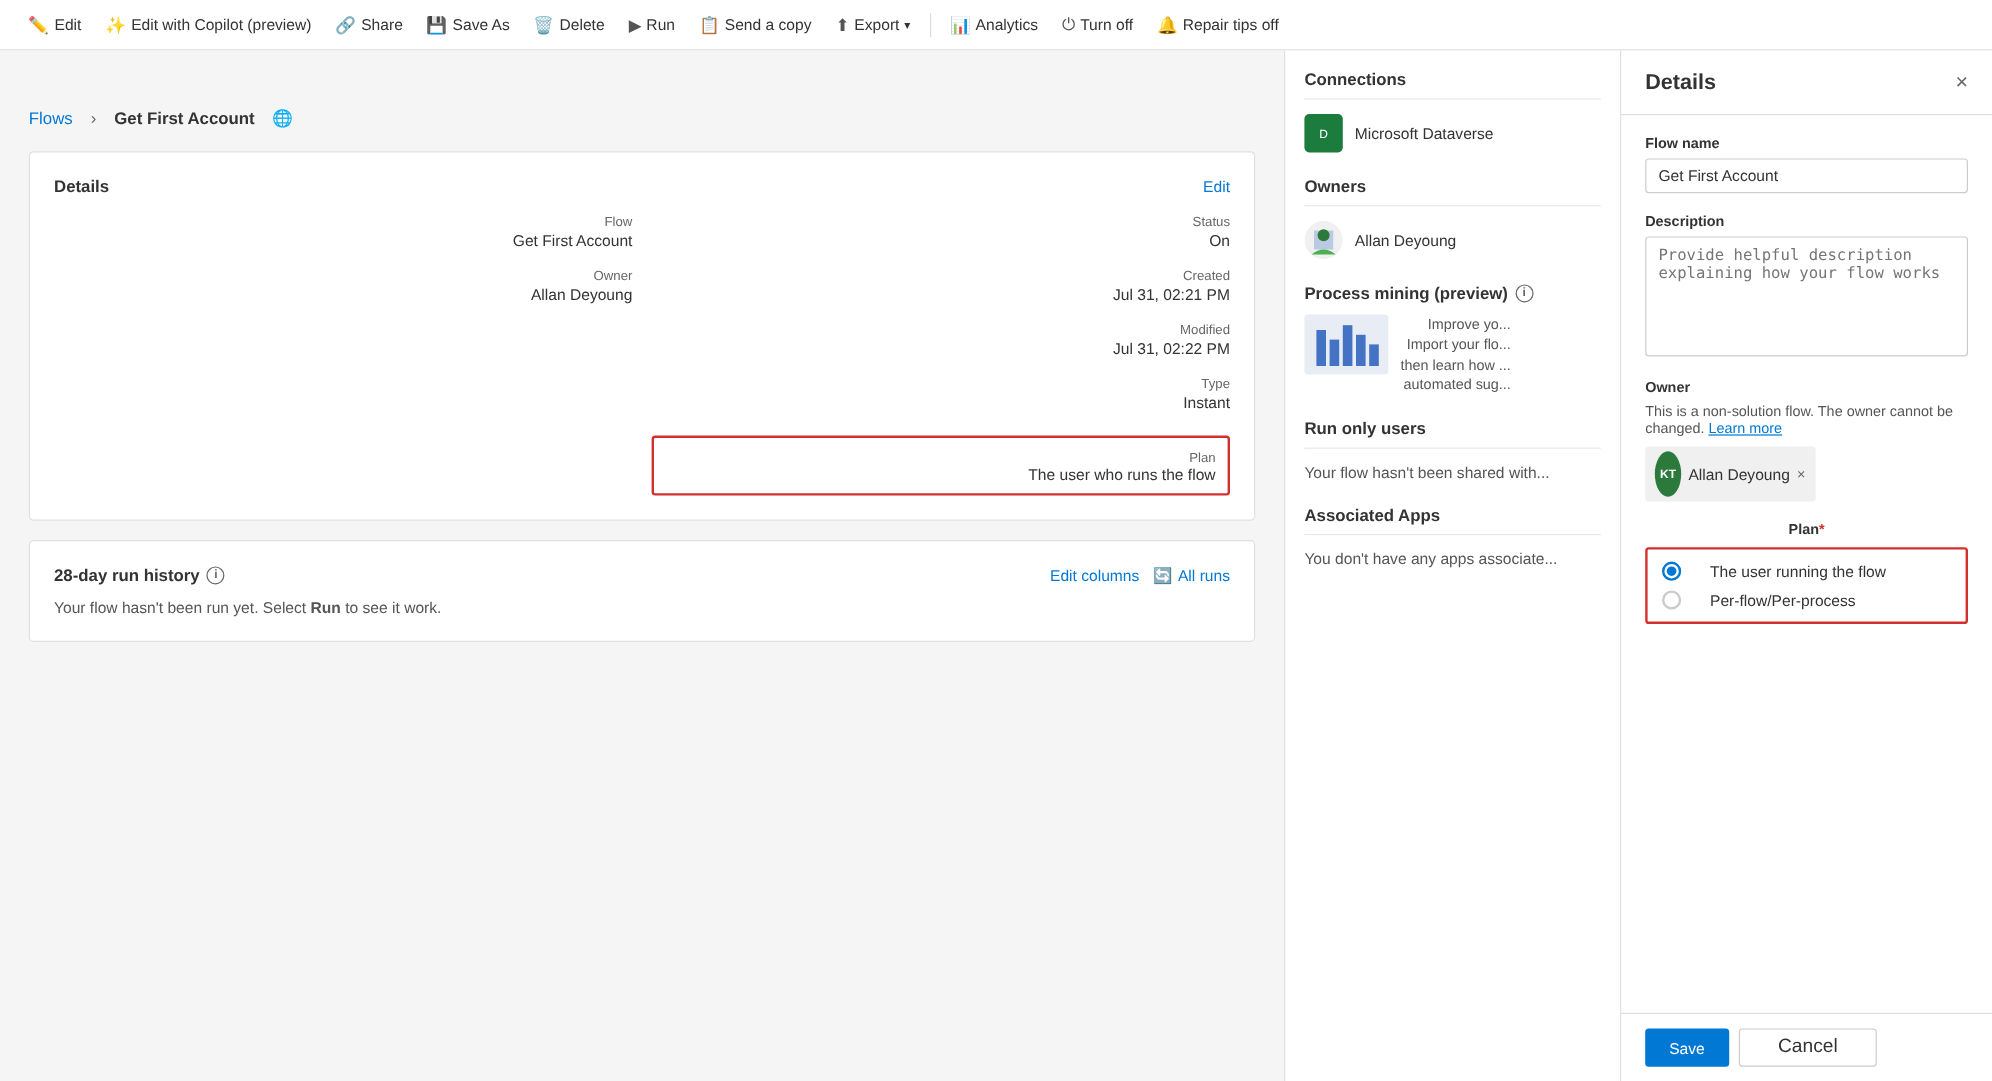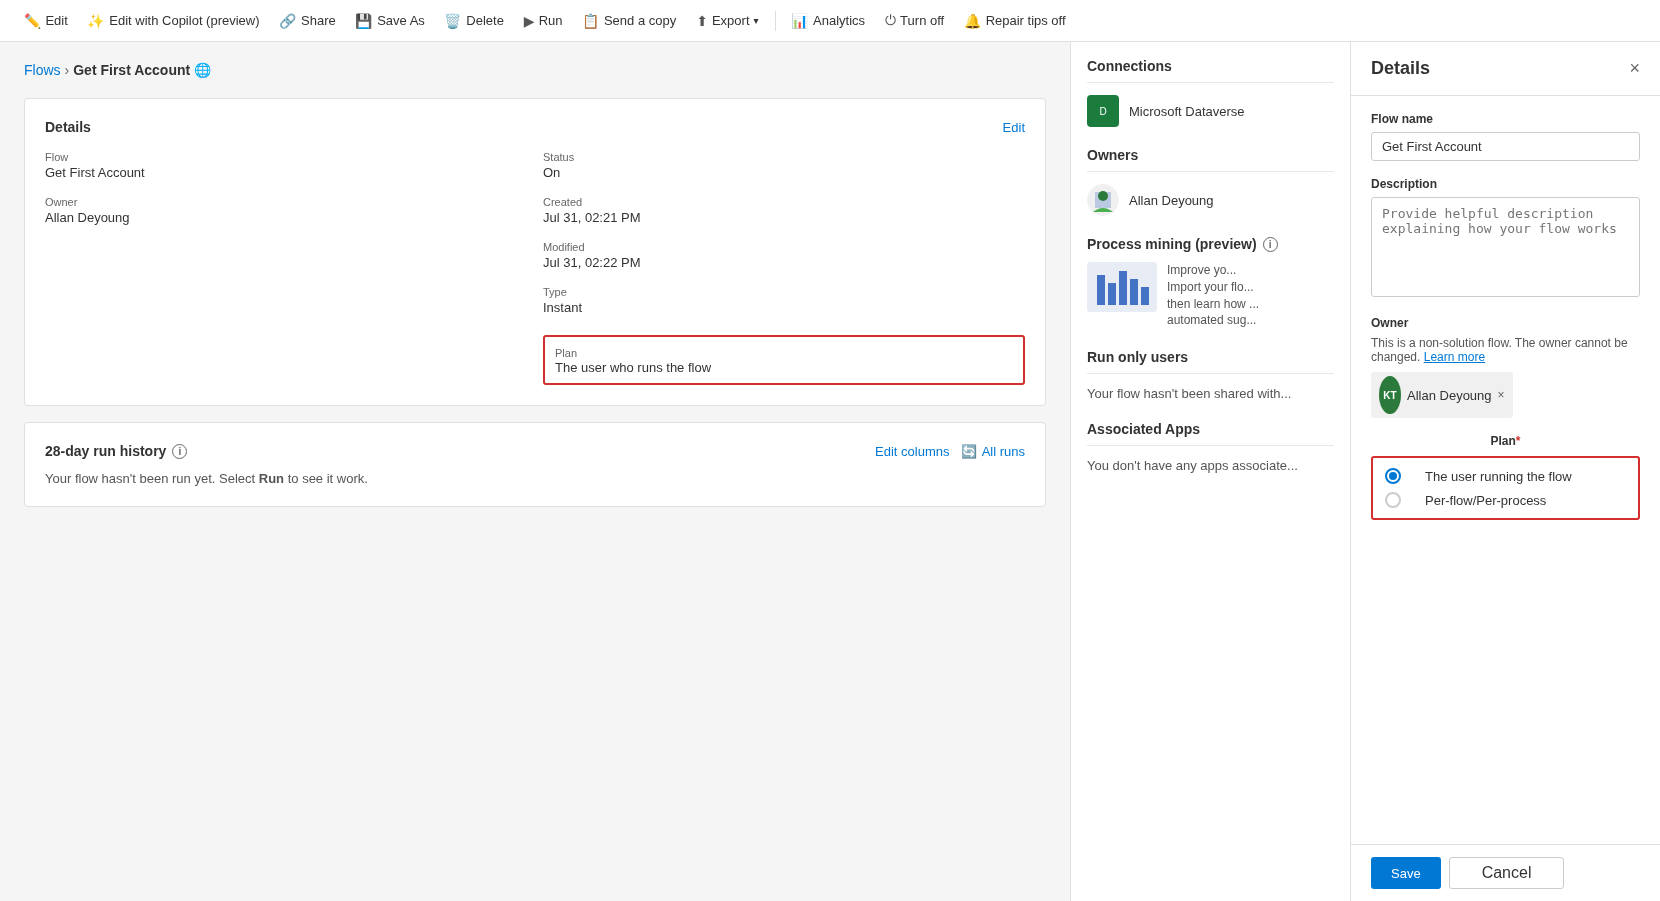--- a/index.html
+++ b/index.html
@@ -23,42 +23,42 @@
       display: flex; flex: 1; overflow: hidden;
     }
 
     
     .content-area {
       flex: 1; overflow-y: auto; padding: 20px 24px;
     }
 
     
     .breadcrumb {
-      display: flex; align-items: flex-start; gap: 4px; margin-bottom: 20px; font-size: 14px;
+      display: flex; align-items: flex-start; gap: 15px; margin-bottom: 20px; font-size: 14px; margin-top: 28px;
     }
     .breadcrumb-link { color: #0078d4; cursor: pointer; text-decoration: none; }
     .breadcrumb-sep { color: #666; }
     .breadcrumb-current { font-weight: 600; color: #333; }
     .breadcrumb-icon { color: #666; font-size: 14px; }
 
     
     .card {
       background: #fff; border: 1px solid #e0e0e0; border-radius: 4px;
       padding: 20px; margin-bottom: 16px;
     }
     .card-header {
       display: flex; justify-content: space-between; align-items: center;
       margin-bottom: 16px;
     }
     .card-title { font-weight: 600; font-size: 14px; }
     .card-edit-btn { color: #0078d4; cursor: pointer; background: none; border: none; font-size: 13px; }
 
     
     .details-grid {
-      display: grid; grid-template-columns: 1fr 1fr; gap: 16px;
+      display: grid; grid-template-columns: 1fr 1fr; gap: 16px; text-align: right;
     }
     .detail-section { display: flex; flex-direction: column; gap: 16px; }
     .detail-item { display: flex; flex-direction: column; gap: 2px; }
     .detail-label { font-size: 11px; color: #666; font-weight: 400; }
     .detail-value { font-size: 13px; color: #333; }
 
     
     .plan-box {
       border: 2px solid #d32f2f; border-radius: 3px; padding: 8px 10px;
       display: inline-block; margin-top: 4px;
@@ -85,21 +85,21 @@
     .connection-item { display: flex; align-items: center; gap: 10px; }
     .connection-icon { width: 32px; height: 32px; background: #1b7c3d; border-radius: 4px; display: flex; align-items: center; justify-content: center; color: white; font-size: 14px; flex-shrink: 0; }
     .connection-name { font-size: 13px; }
     .owner-item { display: flex; align-items: center; gap: 10px; }
     .owner-avatar { width: 32px; height: 32px; border-radius: 50%; flex-shrink: 0; overflow: hidden; }
     .owner-avatar svg { width: 32px; height: 32px; }
     .owner-name { font-size: 13px; }
 
     
     .process-mining-header { display: flex; align-items: center; gap: 6px; font-weight: 600; font-size: 14px; margin-bottom: 10px; }
-    .process-mining-preview { display: flex; gap: 10px; }
+    .process-mining-preview { display: flex; gap: 10px; text-align: right; }
     .process-mining-img { width: 70px; height: 50px; background: #e8edf5; border-radius: 3px; flex-shrink: 0; display: flex; align-items: center; justify-content: center; }
     .process-mining-text { font-size: 12px; color: #555; line-height: 1.4; }
 
     
     .section-info-text { font-size: 13px; color: #555; }
 
     
     .details-side-panel {
       width: 310px; background: #fff; border-left: 1px solid #e0e0e0;
       display: flex; flex-direction: column; flex-shrink: 0;

